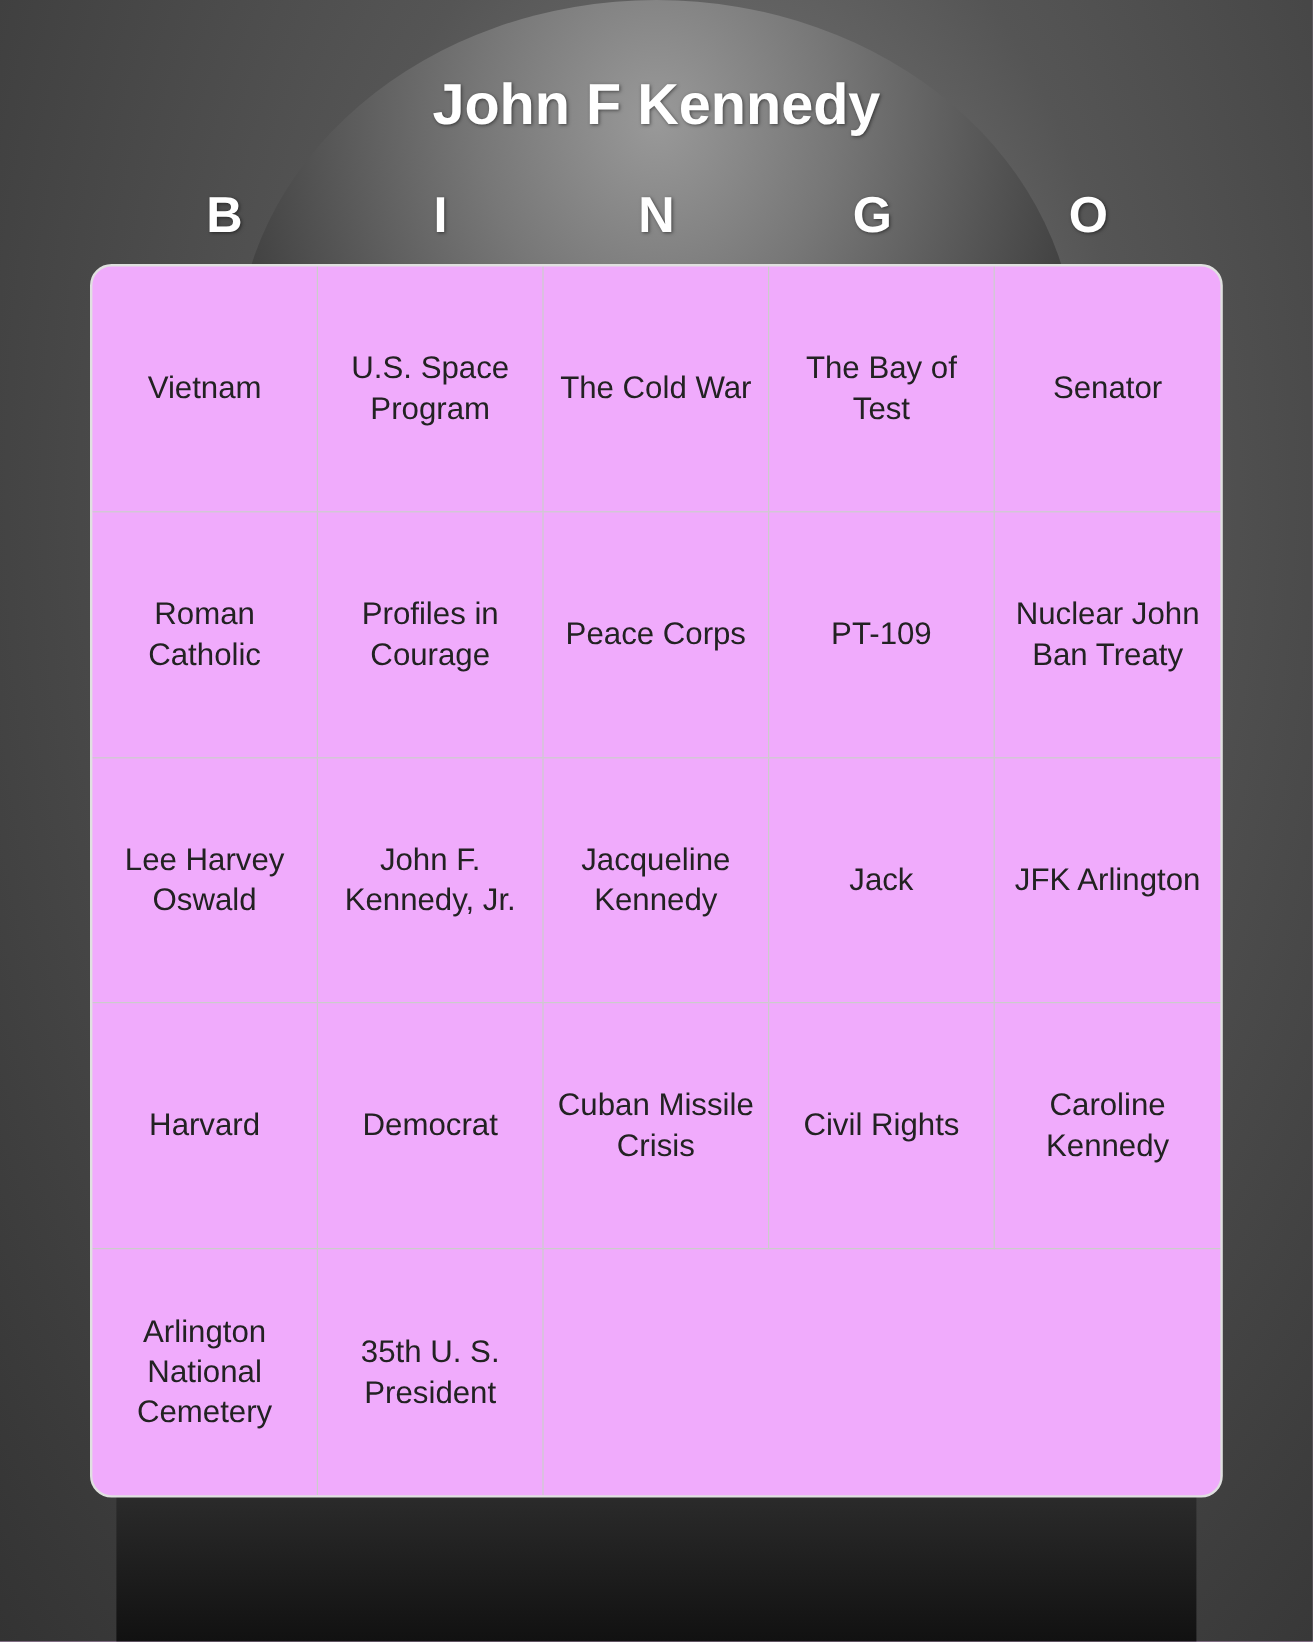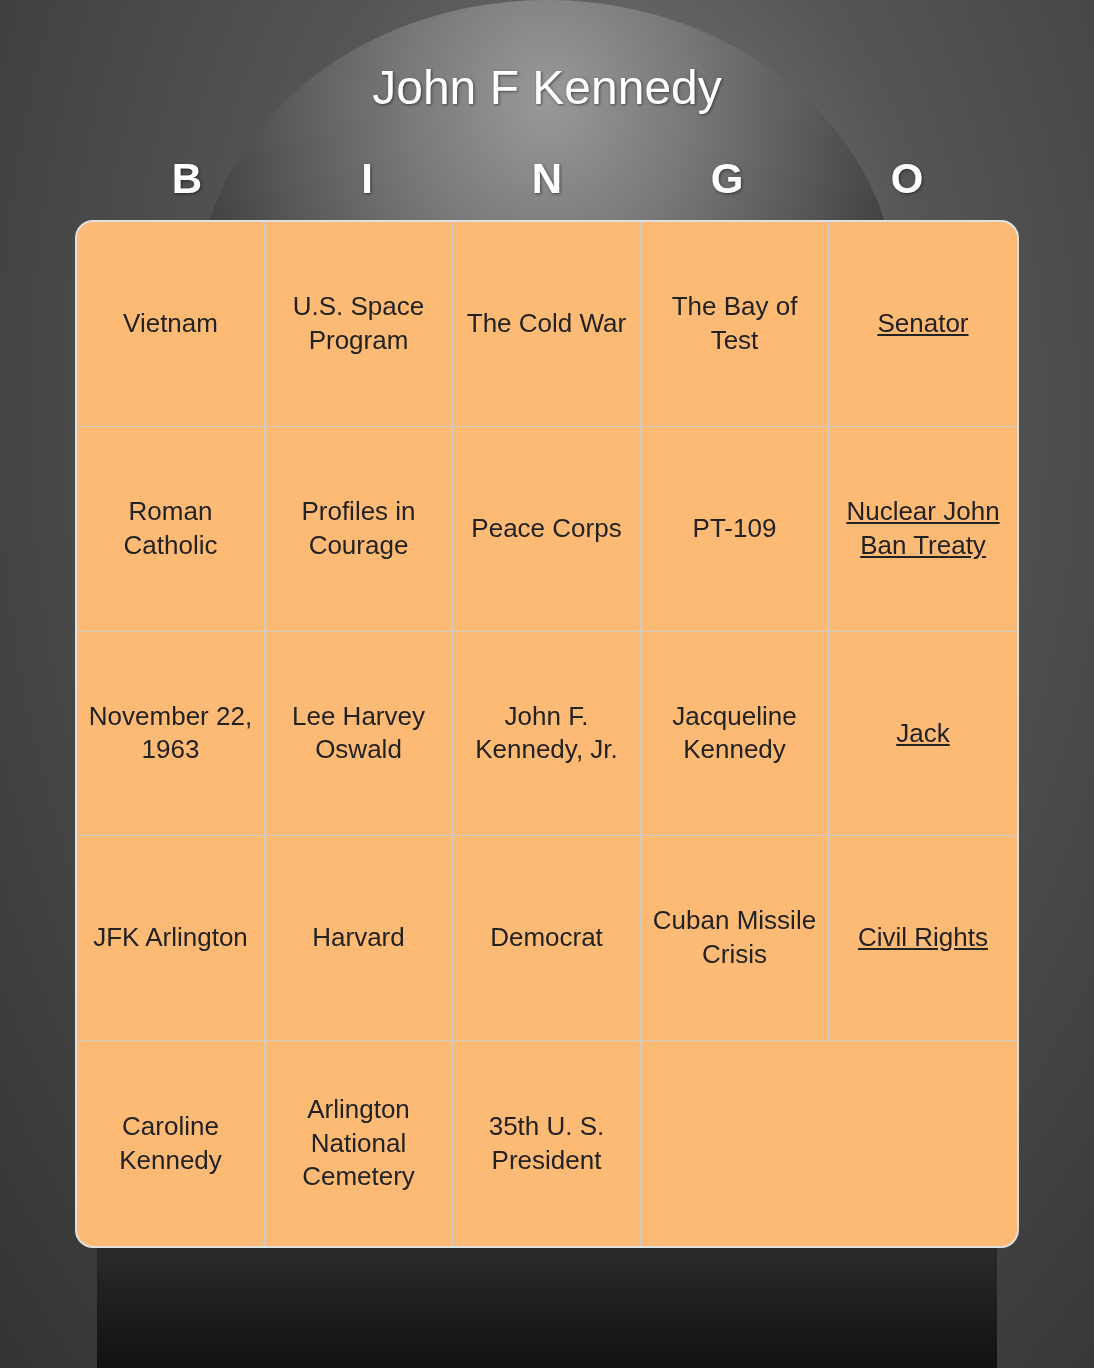--- a/index.html
+++ b/index.html
@@ -43,21 +43,21 @@
       background: linear-gradient(to top, #111 0%, #333 40%, transparent 100%);
     }
 
     .page-title {
       position: absolute;
       top: 60px;
       left: 0; right: 0;
       text-align: center;
       color: white;
       font-size: 48px;
-      font-weight: normal;
+      font-weight: bold;
       z-index: 10;
       text-shadow: 1px 1px 3px rgba(0,0,0,0.5);
     }
 
     .bingo-header {
       position: absolute;
       top: 155px;
       left: 97px;
       right: 97px;
       display: flex;
@@ -73,21 +73,21 @@
       width: 160px;
       text-shadow: 1px 1px 3px rgba(0,0,0,0.5);
     }
 
     .bingo-card {
       position: absolute;
       top: 220px;
       left: 75px;
       right: 75px;
       bottom: 120px;
-      background: #fdba74;
+      background: #f0abfc;
       border-radius: 18px;
       z-index: 10;
       display: grid;
       grid-template-columns: repeat(5, 1fr);
       grid-template-rows: repeat(5, 1fr);
       border: 2px solid #e0e0e0;
       overflow: hidden;
     }
 
     .bingo-cell {
@@ -98,21 +98,20 @@
       font-size: 26px;
       color: #222;
       border-right: 1.5px solid #ccc;
       border-bottom: 1.5px solid #ccc;
       padding: 10px;
       line-height: 1.3;
     }
 
     .bingo-cell:nth-child(5n) {
       border-right: none;
-      text-decoration: underline;
     }
 
     .bingo-cell:nth-child(n+21) {
       border-bottom: none;
     }
   </style>
 </head>
 <body>
 
 <div class="bg-photo"></div>
@@ -131,21 +130,20 @@
 <div class="bingo-cell">Vietnam</div>
     <div class="bingo-cell">U.S. Space Program</div>
     <div class="bingo-cell">The Cold War</div>
     <div class="bingo-cell">The Bay of Test</div>
     <div class="bingo-cell">Senator</div>
     <div class="bingo-cell">Roman Catholic</div>
     <div class="bingo-cell">Profiles in Courage</div>
     <div class="bingo-cell">Peace Corps</div>
     <div class="bingo-cell">PT-109</div>
     <div class="bingo-cell">Nuclear John Ban Treaty</div>
-    <div class="bingo-cell">November 22, 1963</div>
     <div class="bingo-cell">Lee Harvey Oswald</div>
     <div class="bingo-cell">John F. Kennedy, Jr.</div>
     <div class="bingo-cell">Jacqueline Kennedy</div>
     <div class="bingo-cell">Jack</div>
     <div class="bingo-cell">JFK Arlington</div>
     <div class="bingo-cell">Harvard</div>
     <div class="bingo-cell">Democrat</div>
     <div class="bingo-cell">Cuban Missile Crisis</div>
     <div class="bingo-cell">Civil Rights</div>
     <div class="bingo-cell">Caroline Kennedy</div>

